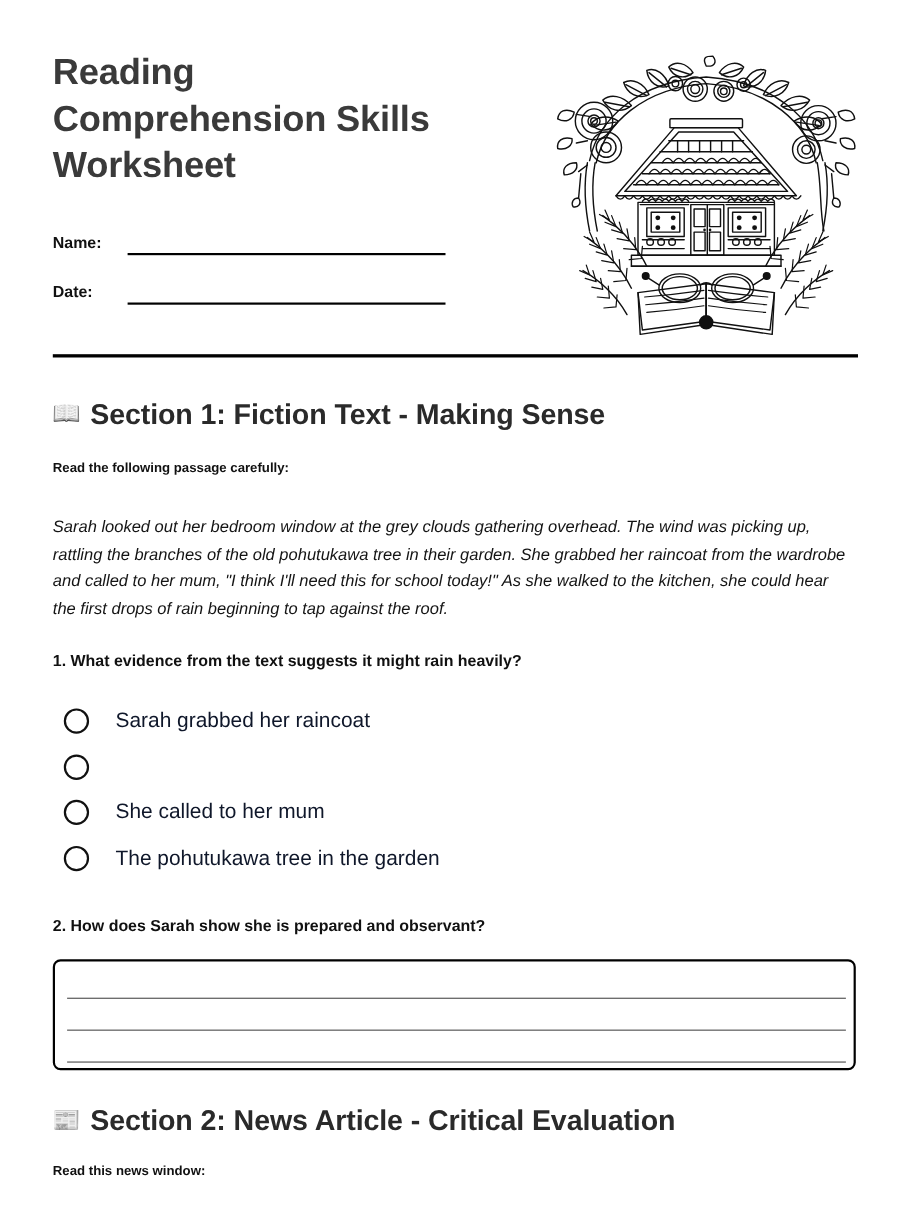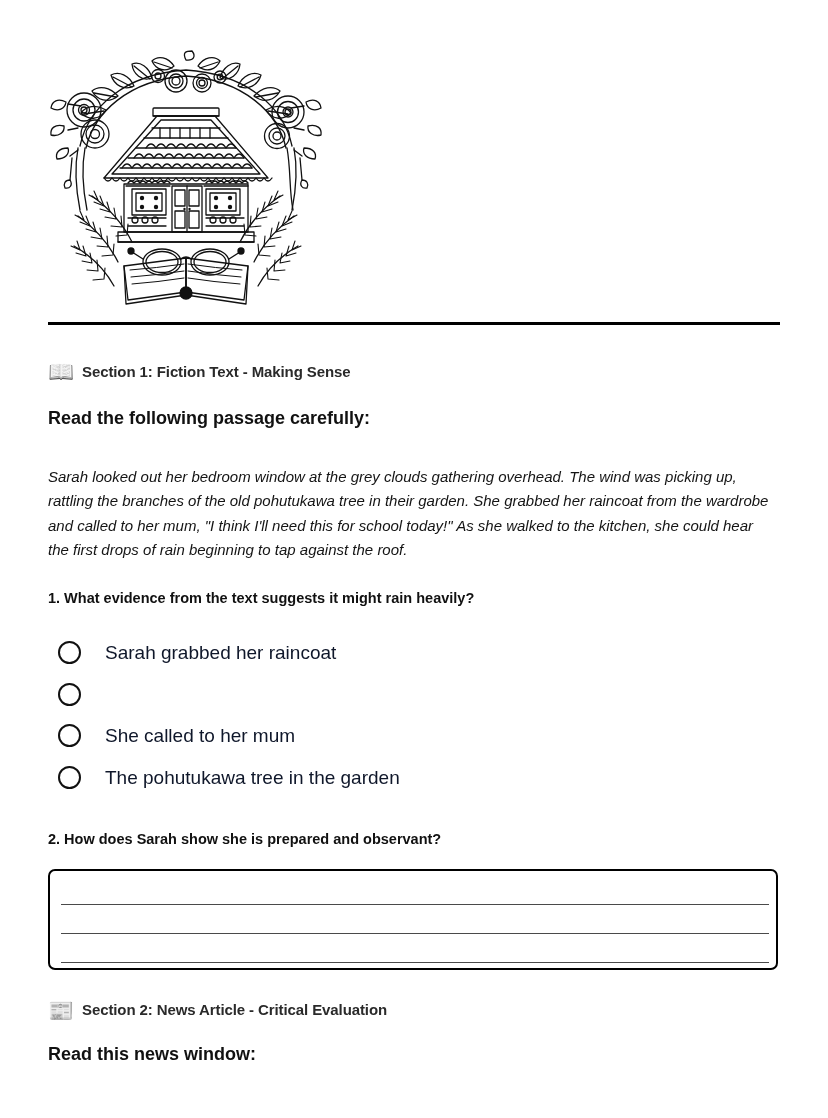--- a/index.html
+++ b/index.html
@@ -101,28 +101,28 @@
   }
   .section-emoji {
     font-size: 21px;
     line-height: 1;
     filter: grayscale(100%);
     flex: 0 0 auto;
     display: inline-block;
     width: 24px;
   }
   .section-title {
-    font-size: 15px;
+    font-size: 26px;
     font-weight: bold;
     color: #2a2a2a;
     line-height: 1.2;
     letter-spacing: -0.1px;
   }
   .instruction {
-    font-size: 18px;
+    font-size: 12px;
     font-weight: bold;
     color: #111111;
     margin-top: 26px;
   }
   .passage {
     font-size: 15px;
     font-style: italic;
     color: #141414;
     line-height: 1.63;
     margin-top: 36px;
@@ -190,20 +190,36 @@
     margin-top: 23px;
   }
 </style>
 </head>
 <body>
 
 <div class="page">
 
   <div class="header">
 
+    <div class="header-left">
+      <h1 class="worksheet-title">Reading
+Comprehension Skills
+Worksheet</h1>
+
+      <div class="fields">
+        <div class="field-row">
+          <span class="field-label">Name:</span>
+          <span class="field-line"></span>
+        </div>
+        <div class="field-row">
+          <span class="field-label">Date:</span>
+          <span class="field-line"></span>
+        </div>
+      </div>
+    </div>
 
     <div class="illustration">
       <svg viewBox="0 0 276 258" xmlns="http://www.w3.org/2000/svg" aria-hidden="true">
         <g fill="none" stroke="#111" stroke-width="1.3" stroke-linecap="round" stroke-linejoin="round">
 
           <path d="M32 96 C40 58 76 24 138 20 C200 24 236 58 244 96"></path>
           <path d="M38 98 C46 63 80 30 138 26 C196 30 230 63 238 98"></path>
 
           <path d="M58 60 c-10-6-20-4-25 3 c7 7 18 8 25-3z"></path>
             <path d="M36 64 l20-3"></path>

